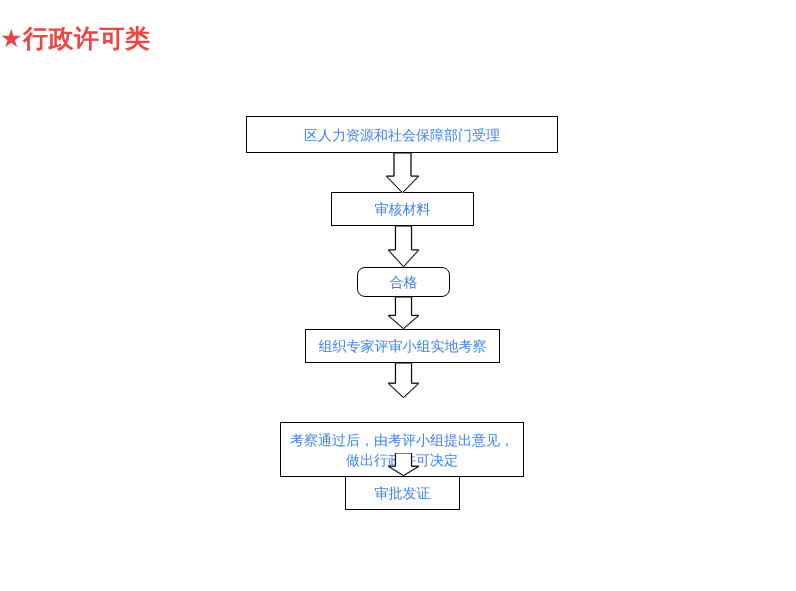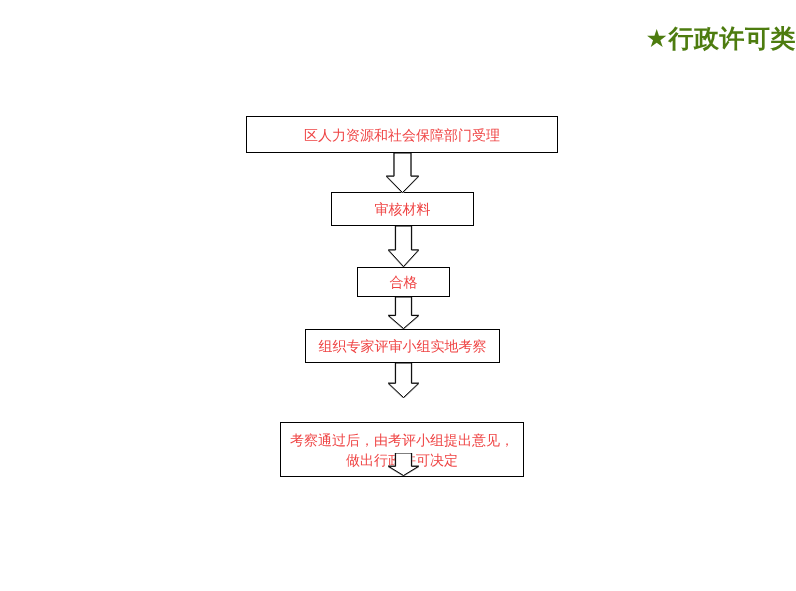--- a/index.html
+++ b/index.html
@@ -19,37 +19,37 @@
     left: 0;
     top: 0;
     width: 796px;
     height: 591px;
   }
   .page-title {
     position: absolute;
     left: 0;
     top: 22px;
     width: 796px;
-    text-align: right;
+    text-align: left;
     font-size: 25px;
     font-weight: bold;
-    color: #4d7c0f;
+    color: #ef4444;
     letter-spacing: 0.5px;
     line-height: 34px;
     white-space: nowrap;
   }
   .node-box {
     position: absolute;
     box-sizing: border-box;
     border: 1px solid #000000;
     background: #ffffff;
     display: flex;
     align-items: center;
     justify-content: center;
-    color: #ef4444;
+    color: #3b82f6;
     font-size: 14px;
     line-height: 20px;
     text-align: center;
     padding: 0 4px;
   }
   .node-box .node-text {
     display: block;
     white-space: pre-line;
   }
   .arrow-connector {
@@ -67,33 +67,36 @@
   <div class="page-title">★行政许可类</div>
 
   <div class="node-box" id="node-1" style="left: 246px; top: 116px; width: 312px; height: 37px;">
     <span class="node-text">区人力资源和社会保障部门受理</span>
   </div>
 
   <div class="node-box" id="node-2" style="left: 331px; top: 192px; width: 143px; height: 34px;">
     <span class="node-text">审核材料</span>
   </div>
 
-  <div class="node-box" id="node-3" style="left: 357px; top: 267px; width: 93px; height: 30px;">
+  <div class="node-box" id="node-3" style="left: 357px; top: 267px; width: 93px; height: 30px; border-radius: 8px;">
     <span class="node-text">合格</span>
   </div>
 
   <div class="node-box" id="node-4" style="left: 305px; top: 329px; width: 195px; height: 34px; text-align: right;">
     <span class="node-text">组织专家评审小组实地考察</span>
   </div>
 
   <div class="node-box" id="node-5" style="left: 280px; top: 398px; width: 244px; height: 55px; margin-top: 24px;">
     <span class="node-text">考察通过后，由考评小组提出意见，
 做出行政许可决定</span>
   </div>
 
+  <div class="node-box" id="node-6" style="left: 345px; top: 476px; width: 115px; height: 34px;">
+    <span class="node-text">审批发证</span>
+  </div>
 
   <div class="arrow-connector" id="arrow-1" style="left: 386px; top: 153px; width: 33px; height: 40px;">
       <svg width="33" height="40" viewBox="0 0 33 40">
         <polygon points="8.08,0.00 24.91,0.00 24.91,23.20 32.50,23.20 16.50,39.50 0.50,23.20 8.08,23.20" fill="#ffffff" stroke="#9a9a9a" stroke-width="2"></polygon>
         <polygon points="8.08,0.00 24.91,0.00 24.91,23.20 32.50,23.20 16.50,39.50 0.50,23.20 8.08,23.20" fill="#ffffff" stroke="#000000" stroke-width="1"></polygon>
       </svg>
     </div>
   <div class="arrow-connector" id="arrow-2" style="left: 388px; top: 226px; width: 31px; height: 41px;">
       <svg width="31" height="41" viewBox="0 0 31 41">
         <polygon points="7.59,0.00 23.41,0.00 23.41,24.00 30.50,24.00 15.50,40.50 0.50,24.00 7.59,24.00" fill="#ffffff" stroke="#9a9a9a" stroke-width="2"></polygon>

